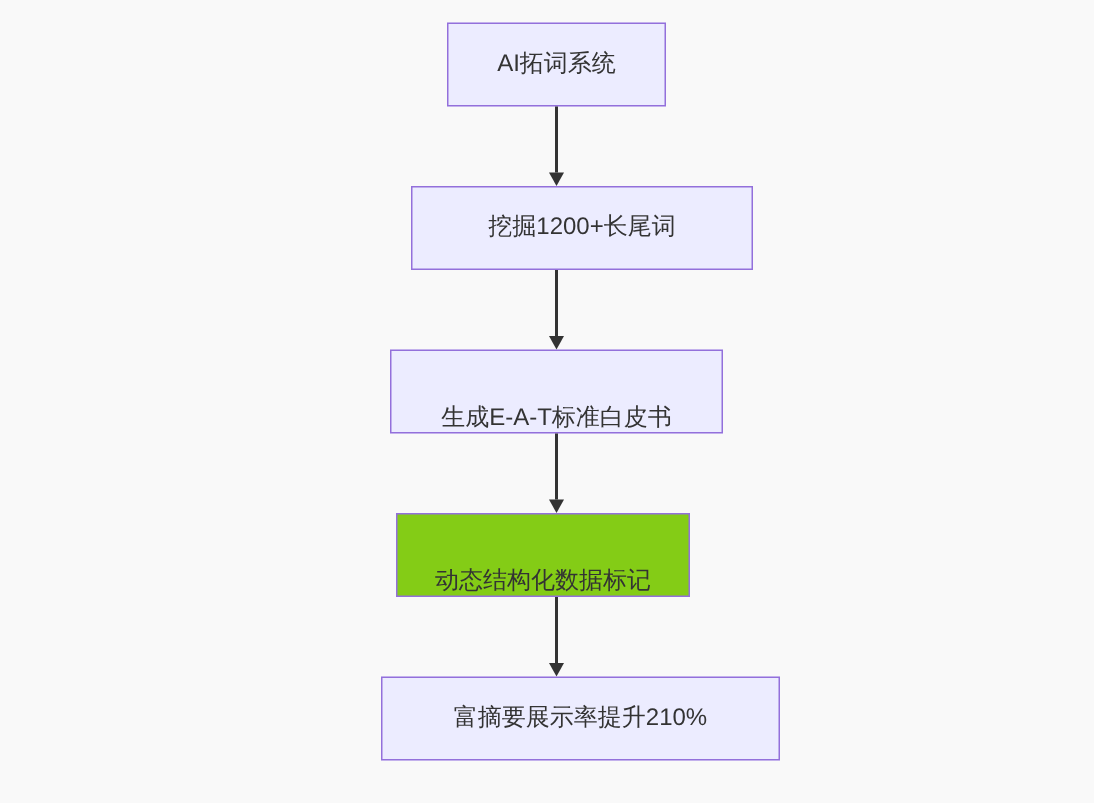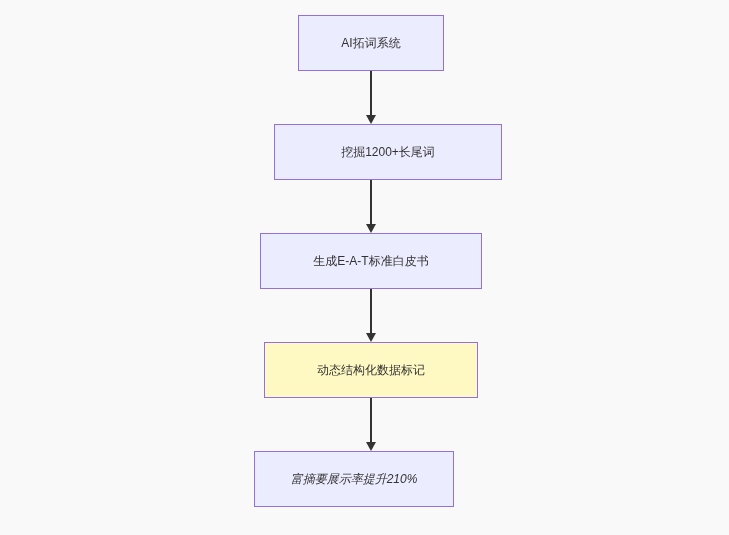--- a/index.html
+++ b/index.html
@@ -15,21 +15,21 @@
     height: 535px;
     overflow: hidden;
   }
   .flow-node {
     position: absolute;
     box-sizing: border-box;
     border: 1px solid;
     display: flex;
     align-items: center;
     justify-content: center;
-    font-size: 12px;
+    font-size: 16px;
     line-height: 1.2;
     text-align: center;
     white-space: nowrap;
   }
   .flow-edge-line {
     position: absolute;
     width: 2px;
   }
   .flow-edge-head {
     position: absolute;
@@ -44,27 +44,27 @@
 </head>
 <body>
 
 <div class="canvas" id="diagram-canvas" style="background: rgb(249, 249, 249);">
     <div class="flow-node" style="left: 298px; top: 15px; width: 146px; height: 56px; background: rgb(236, 236, 255); border-color: rgb(147, 112, 219); color: rgb(51, 51, 51);">
       <span>AI拓词系统</span>
     </div>
     <div class="flow-node" style="left: 274px; top: 124px; width: 228px; height: 56px; background: rgb(236, 236, 255); border-color: rgb(147, 112, 219); color: rgb(51, 51, 51);">
       <span>挖掘1200+长尾词</span>
     </div>
-    <div class="flow-node" style="left: 260px; top: 233px; width: 222px; height: 56px; background: rgb(236, 236, 255); border-color: rgb(147, 112, 219); color: rgb(51, 51, 51);">
+    <div class="flow-node" style="left: 260px; top: 233px; width: 222px; height: 56px; background: rgb(236, 236, 255); border-color: rgb(147, 112, 219); color: rgb(51, 51, 51); align-items: flex-end;">
       <span>生成E-A-T标准白皮书</span>
     </div>
-    <div class="flow-node" style="left: 264px; top: 342px; width: 214px; height: 56px; background: #fef9c3; border-color: rgb(147, 112, 219); color: rgb(51, 51, 51);">
+    <div class="flow-node" style="left: 264px; top: 342px; width: 196px; height: 56px; background: #84cc16; border-color: rgb(147, 112, 219); color: rgb(51, 51, 51); align-items: flex-end;">
       <span>动态结构化数据标记</span>
     </div>
-    <div class="flow-node" style="left: 254px; top: 451px; width: 200px; height: 56px; background: rgb(236, 236, 255); border-color: rgb(147, 112, 219); color: rgb(51, 51, 51); font-style: italic;">
+    <div class="flow-node" style="left: 254px; top: 451px; width: 266px; height: 56px; background: rgb(236, 236, 255); border-color: rgb(147, 112, 219); color: rgb(51, 51, 51);">
       <span>富摘要展示率提升210%</span>
     </div>
     <div class="flow-edge-line" style="left: 370px; top: 71px; height: 44px; background: rgb(51, 51, 51);"></div>
     <div class="flow-edge-head" style="left: 366px; top: 115px; border-top-color: rgb(51, 51, 51);"></div>
     <div class="flow-edge-line" style="left: 370px; top: 180px; height: 44px; background: rgb(51, 51, 51);"></div>
     <div class="flow-edge-head" style="left: 366px; top: 224px; border-top-color: rgb(51, 51, 51);"></div>
     <div class="flow-edge-line" style="left: 370px; top: 289px; height: 44px; background: rgb(51, 51, 51);"></div>
     <div class="flow-edge-head" style="left: 366px; top: 333px; border-top-color: rgb(51, 51, 51);"></div>
     <div class="flow-edge-line" style="left: 370px; top: 398px; height: 44px; background: rgb(51, 51, 51);"></div>
     <div class="flow-edge-head" style="left: 366px; top: 442px; border-top-color: rgb(51, 51, 51);"></div>

